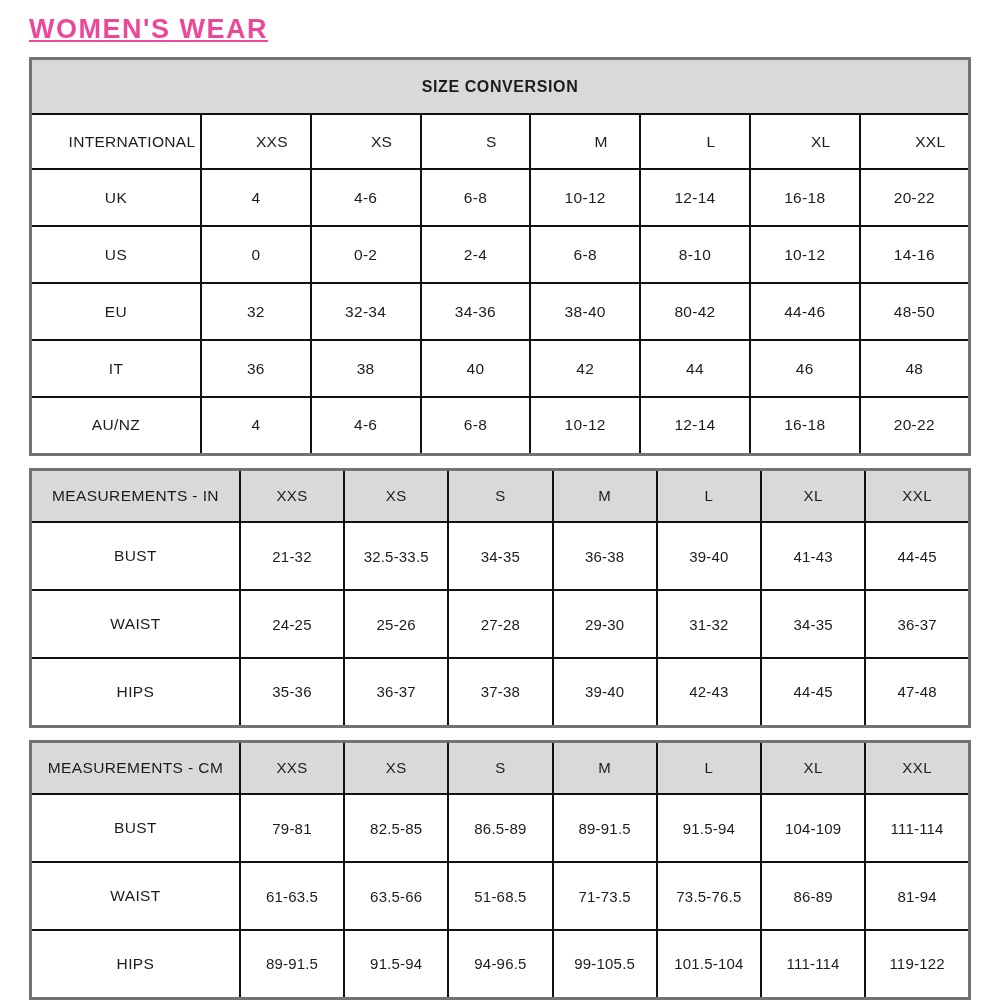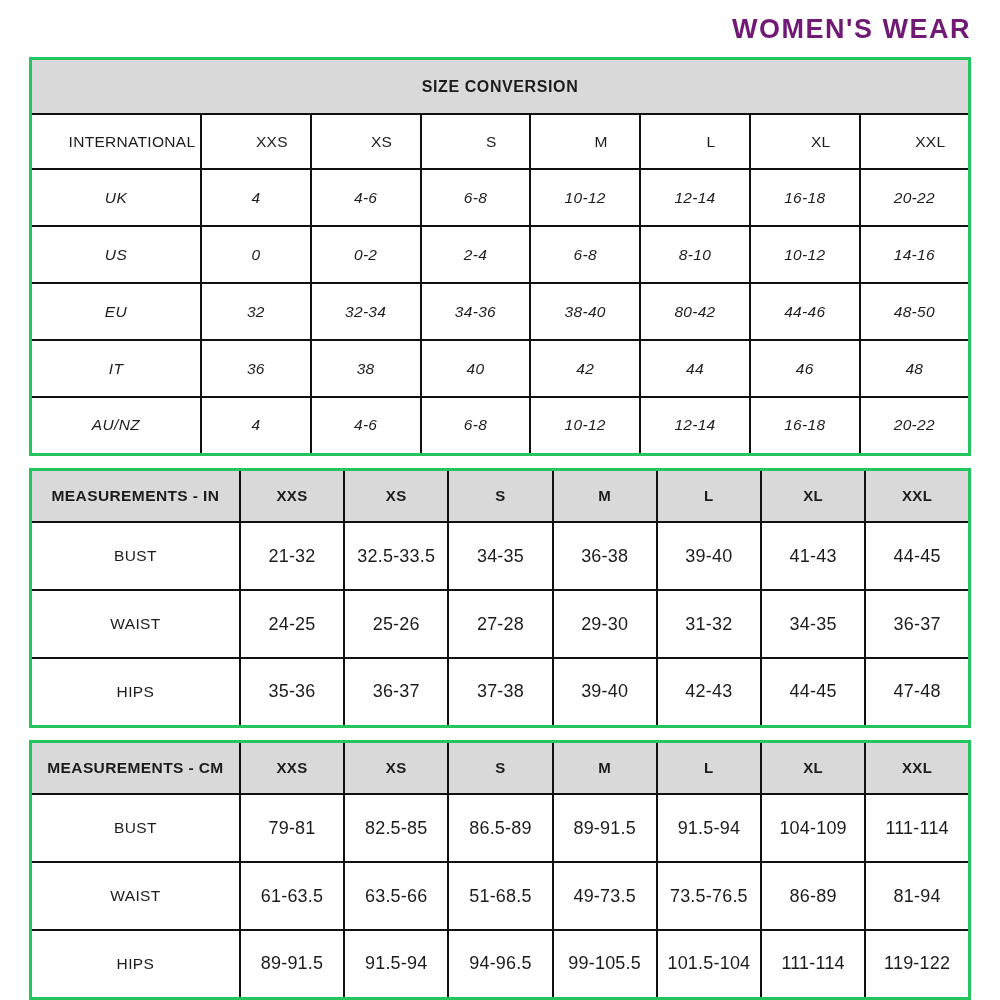--- a/index.html
+++ b/index.html
@@ -11,32 +11,33 @@
     font-family: "Liberation Sans", "DejaVu Sans", sans-serif;
     color: #1c1c1c;
     -webkit-font-smoothing: antialiased;
   }
   .page {
     width: 942px;
     margin: 0 auto;
     padding-top: 12px;
   }
   .page-title {
-    text-align: right;
+    text-align: left;
     font-size: 27px;
     font-weight: 700;
     letter-spacing: 1.5px;
     margin: 2px 0 12px 0;
-    color: #701a75;
+    color: #ec4899;
+    text-decoration: underline;
   }
   table {
     width: 942px;
     border-collapse: collapse;
     table-layout: fixed;
-    border: 3px solid #22c55e;
+    border: 3px solid #737373;
     margin-bottom: 12px;
   }
   th, td {
     border: 2px solid #111111;
     text-align: center;
     vertical-align: middle;
     padding: 0 2px;
     overflow: hidden;
     white-space: nowrap;
   }
@@ -52,35 +53,35 @@
   }
   .conv .cols-row th {
     background: #ffffff;
     height: 53px;
     font-weight: 400;
     font-size: 15.5px;
     letter-spacing: 0.3px;
     padding-left: 34px;
   }
   .conv tbody tr { height: 57px; }
-  .conv tbody td { font-size: 15.5px; font-weight: 400; letter-spacing: 0.3px; font-style: italic; }
+  .conv tbody td { font-size: 15.5px; font-weight: 400; letter-spacing: 0.3px; }
   
   .meas col.label-col   { width: 22.3%; }
   .meas col.size-col    { width: 11.1%; }
   .meas thead tr { height: 53px; }
   .meas thead th {
     background: #d9d9d9;
     font-size: 15px;
-    font-weight: 700;
+    font-weight: 400;
     letter-spacing: 0.4px;
     margin-top: 16px;
   }
   .meas thead th.meas-title { font-size: 15.5px; }
   .meas tbody tr { height: 68px; }
-  .meas tbody td { font-size: 18px; font-weight: 400; letter-spacing: 0.2px; }
+  .meas tbody td { font-size: 15px; font-weight: 400; letter-spacing: 0.2px; }
   .meas tbody td.label { font-size: 15.5px; letter-spacing: 0.4px; }
   .conv tbody td.label { font-size: 15.5px; letter-spacing: 0.4px; }
 </style>
 </head>
 <body>
 
 <div class="page">
 
   <h1 class="page-title">WOMEN'S WEAR</h1>
 
@@ -253,21 +254,21 @@
           <td>89-91.5</td>
           <td>91.5-94</td>
           <td>104-109</td>
           <td>111-114</td>
         </tr>
         <tr>
           <td class="label">WAIST</td>
           <td>61-63.5</td>
           <td>63.5-66</td>
           <td>51-68.5</td>
-          <td>49-73.5</td>
+          <td>71-73.5</td>
           <td>73.5-76.5</td>
           <td>86-89</td>
           <td>81-94</td>
         </tr>
         <tr>
           <td class="label">HIPS</td>
           <td>89-91.5</td>
           <td>91.5-94</td>
           <td>94-96.5</td>
           <td>99-105.5</td>

